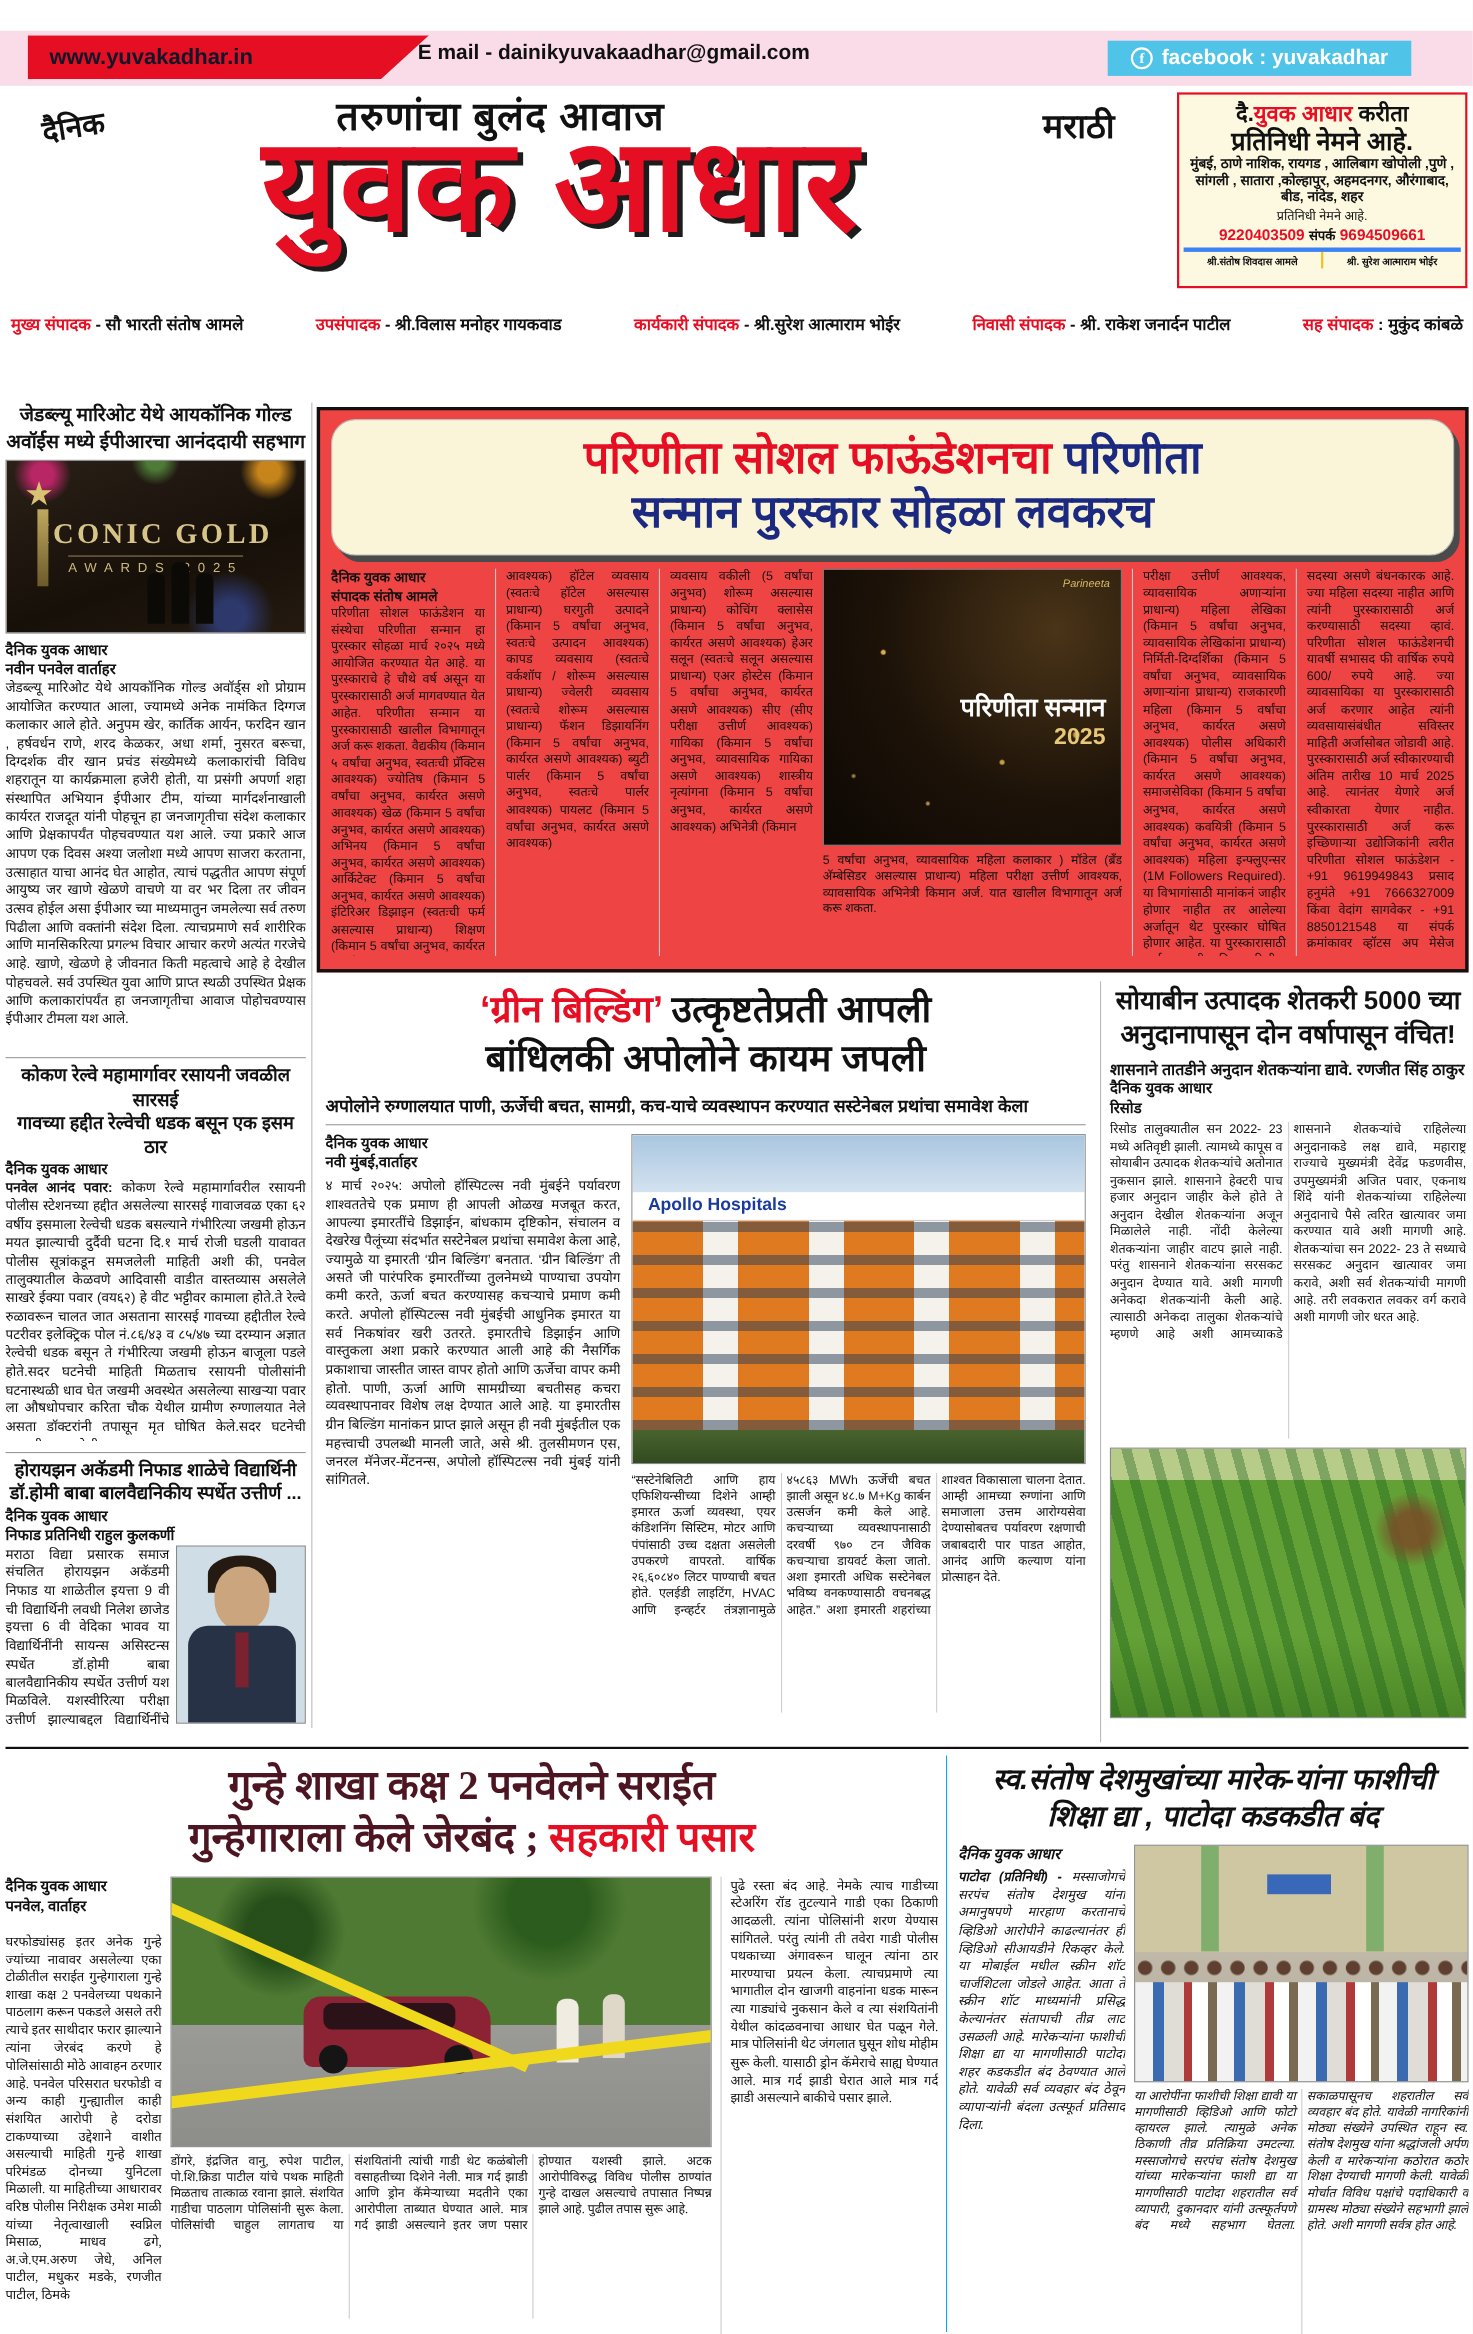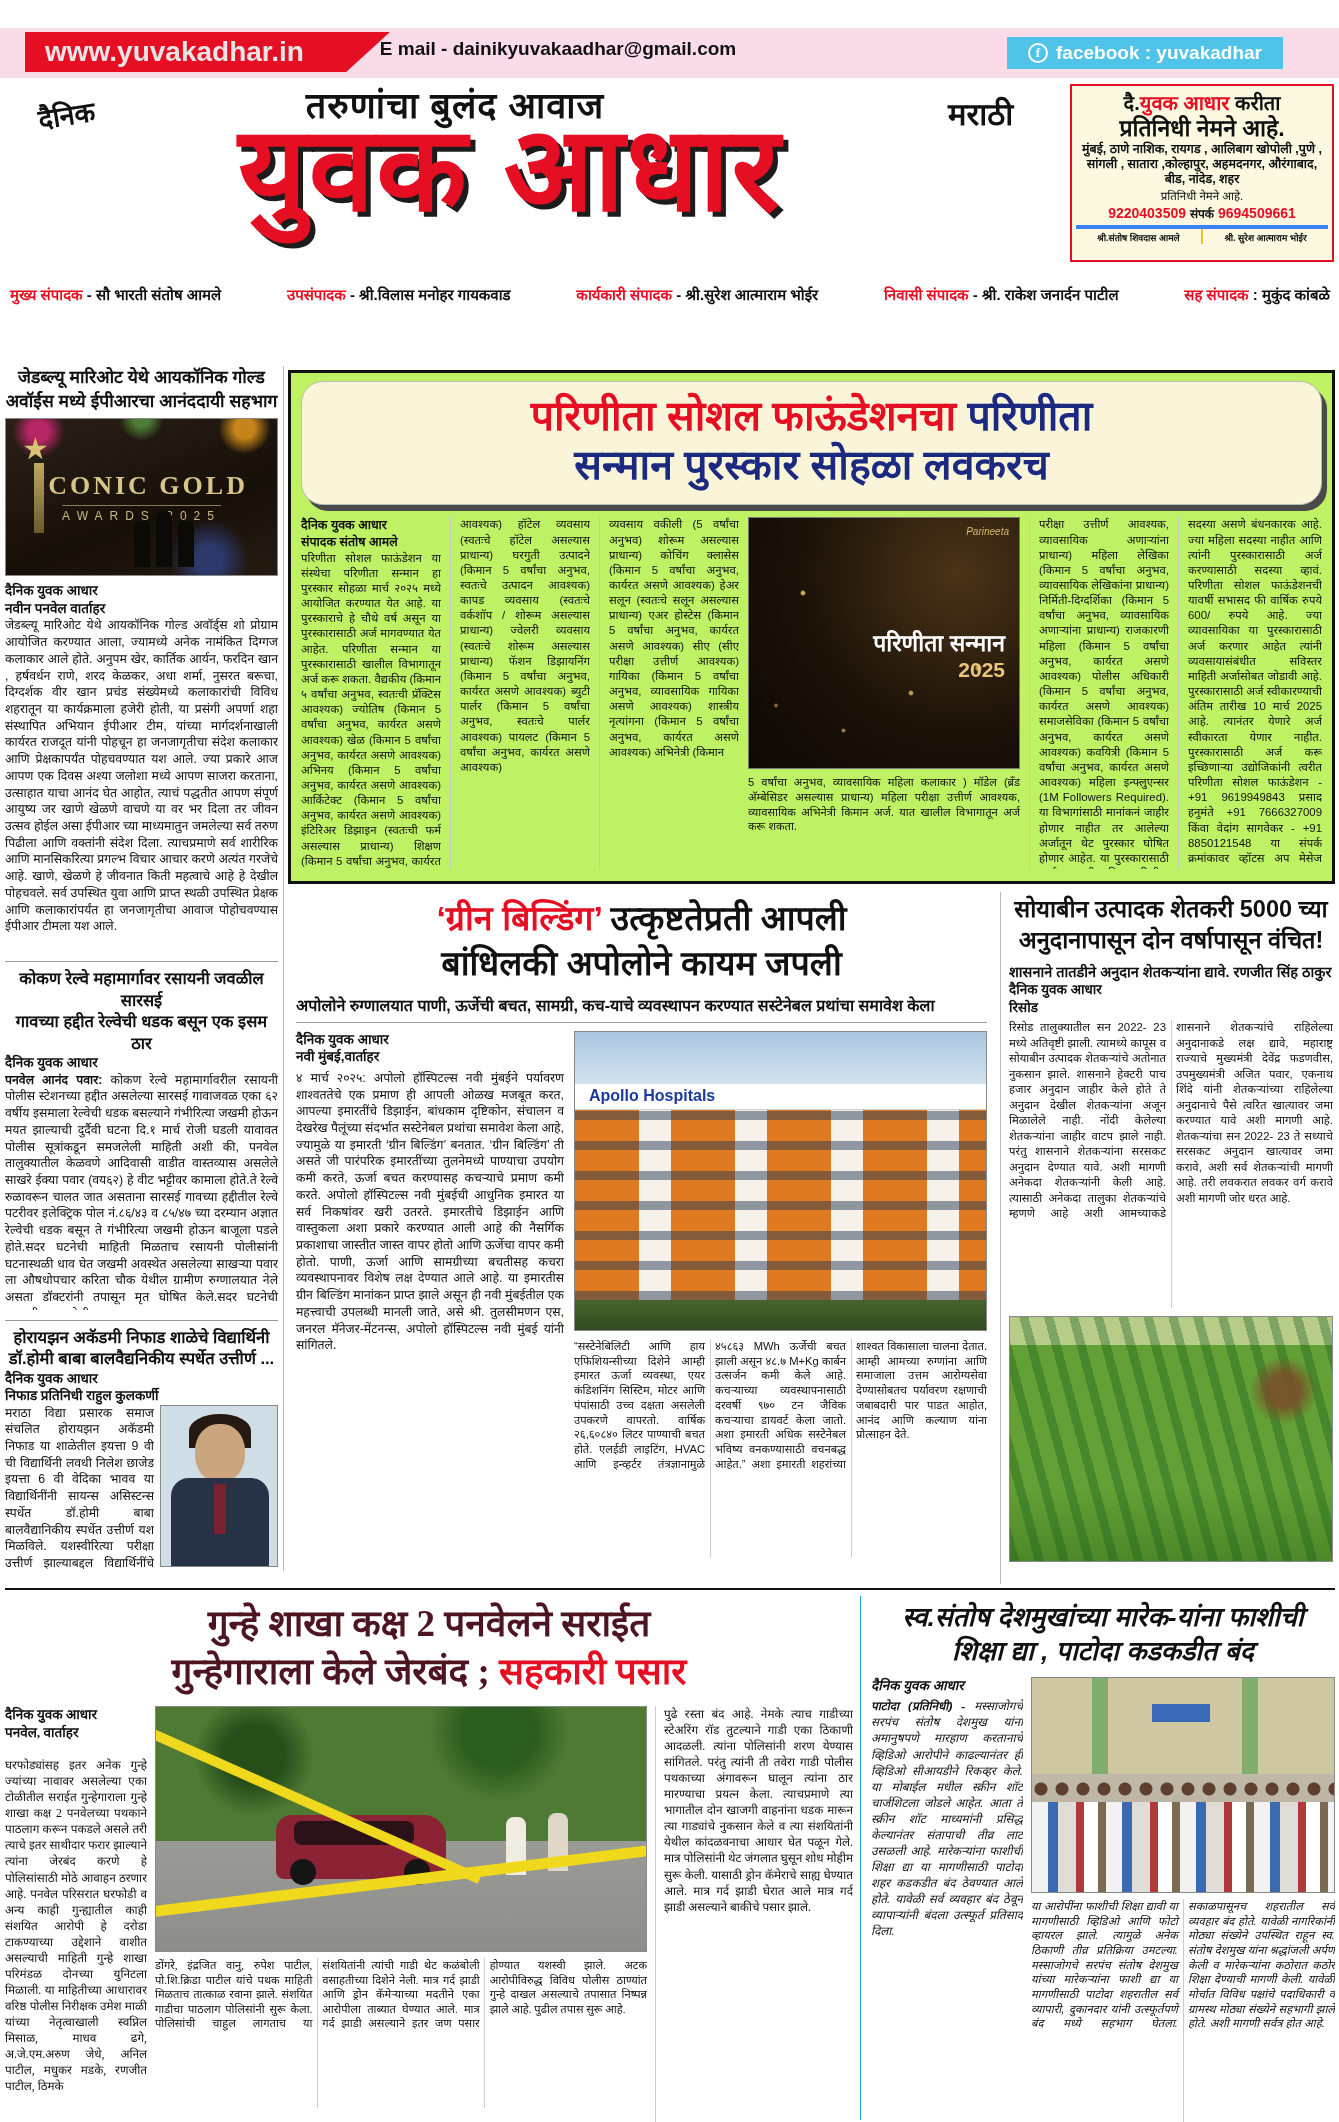--- a/index.html
+++ b/index.html
@@ -3,21 +3,21 @@
 <meta charset="utf-8">
 <style>
   * { margin:0; padding:0; box-sizing:border-box; }
   body { background:#e9e9e9; font-family:"Liberation Sans", sans-serif; }
   .page { position:relative; width:1339px; height:2122px; background:#ffffff; margin:0 auto; overflow:hidden; color:#111; }
 
   
   .topstrip { position:absolute; top:28px; left:0; width:1339px; height:50px; background:#fadce8; }
   .ribbon { position:absolute; left:25px; top:4px; width:365px; height:40px; background:#e60e23;
             clip-path:polygon(0 0,100% 0,88% 100%,0 100%); display:flex; align-items:center; padding-left:20px; }
-  .ribbon span { color:#e5e5e5; font-weight:bold; font-size:28px; }
+  .ribbon span { color:#0f172a; font-weight:bold; font-size:20px; }
   .email { position:absolute; left:348px; top:10px; font-weight:bold; font-size:19px; color:#111; width:420px; text-align:center; }
   .fbbox { position:absolute; left:1007px; top:9px; width:276px; height:32px; background:#4fc3e8; color:#fff;
            display:flex; align-items:center; justify-content:center; gap:8px; font-weight:bold; font-size:19px; }
   .fbcircle { width:20px; height:20px; border:2px solid #fff; border-radius:50%; display:inline-flex;
               align-items:center; justify-content:center; font-size:13px; font-family:"Liberation Serif", serif; }
 
   
   .m-dainik { position:absolute; left:38px; top:96px; font-size:27px; font-weight:800; transform:rotate(-9deg); }
   .m-tagline { position:absolute; left:225px; top:80px; width:460px; text-align:center; font-size:36px; font-weight:800; letter-spacing:1px; }
   .m-marathi { position:absolute; left:948px; top:92px; font-size:31px; font-weight:800; }
@@ -68,21 +68,21 @@
   .a2-hl, .a3-hl { font-size:16.5px; line-height:1.3; }
   .hr-art { border-top:1px solid #999; margin:10px 0 6px; }
   .horizon-row { display:flex; gap:6px; }
   .studentphoto { width:118px; height:162px; flex:none; background:linear-gradient(#cfdde6 0 100%); }
   .studentphoto .head { position:absolute; left:34px; top:18px; width:50px; height:58px; border-radius:46%; background:#caa57e; }
   .studentphoto .hair { position:absolute; left:28px; top:8px; width:62px; height:34px; border-radius:50% 50% 0 0; background:#241a12; }
   .studentphoto .torso { position:absolute; left:10px; top:72px; width:98px; height:90px; border-radius:18px 18px 0 0; background:#273247; }
   .studentphoto .tie { position:absolute; left:53px; top:78px; width:12px; height:50px; background:#7a2230; }
 
   
-  .parinita { position:absolute; left:288px; top:370px; width:1047px; height:514px; border:3px solid #111; background:#bef264; padding:8px 10px; }
+  .parinita { position:absolute; left:288px; top:370px; width:1047px; height:514px; border:3px solid #111; background:#ef4444; padding:8px 10px; }
   .p-headbox { background:#faf5d8; border:1px solid #bbb; border-radius:22px; box-shadow:5px 6px 0 #4a4a4a;
                text-align:center; padding:10px 6px 14px; }
   .p-headbox .l { font-size:41px; font-weight:800; line-height:1.2; }
   .p-headbox .red { color:#e60e23; }
   .p-headbox .blue { color:#1b2a80; }
   .p-cols { display:flex; gap:9px; margin-top:12px; height:352px; }
   .p-col { width:140px; flex:none; font-size:11.4px; line-height:1.33; text-align:justify; overflow:hidden; }
   .p-col + .p-col, .p-imgcol + .p-col { border-left:1px solid #c5c5c5; padding-left:9px; }
   .p-col .pb { font-weight:bold; font-size:12.5px; }
   .p-imgcol { width:272px; flex:none; }

